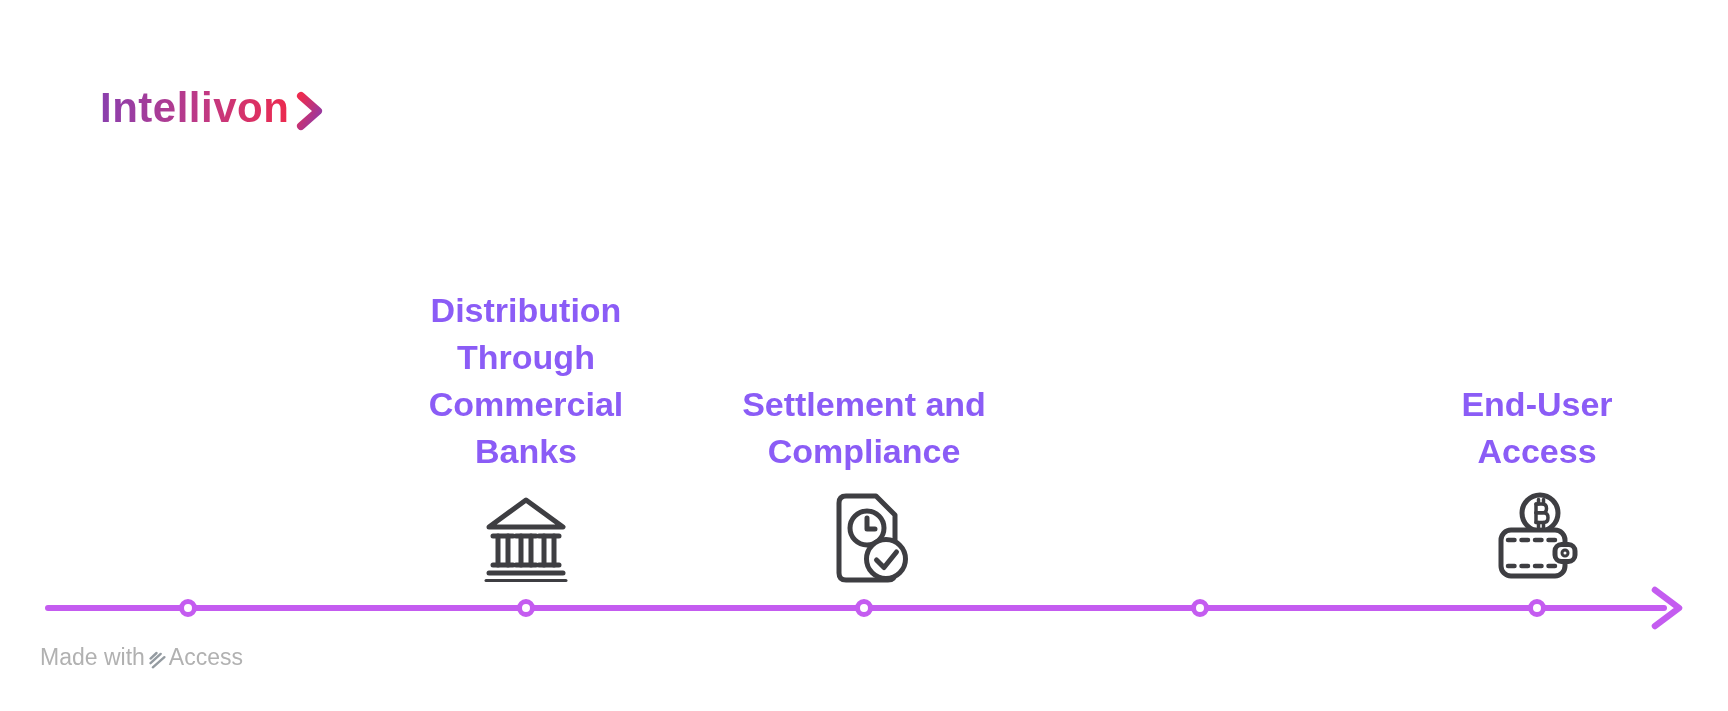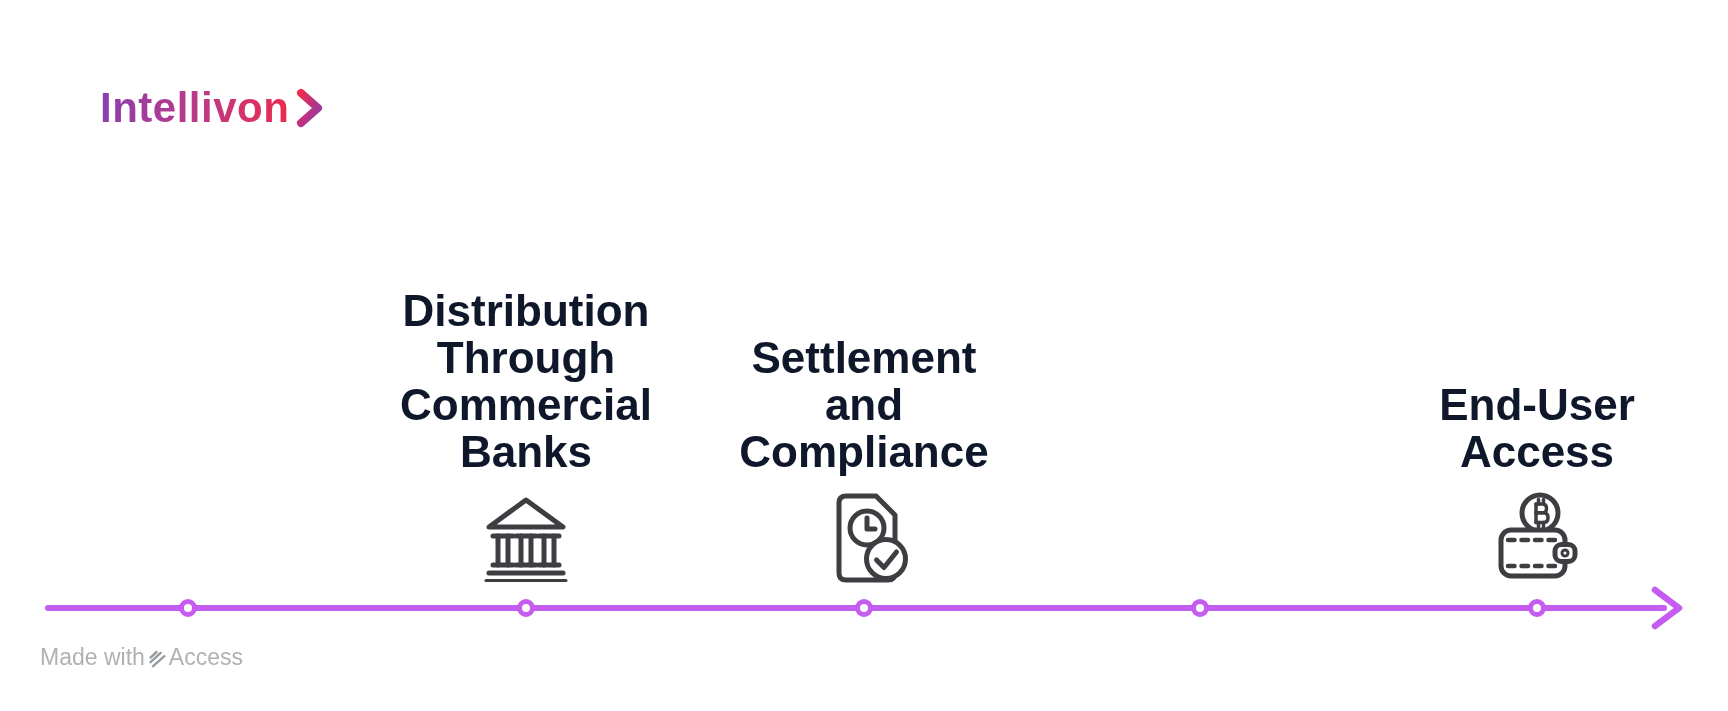--- a/index.html
+++ b/index.html
@@ -11,21 +11,21 @@
     overflow: hidden;
     font-family: "Liberation Sans", sans-serif;
   }
 
   
   .logo {
     position: absolute;
     left: 100px;
     top: 84px;
     display: flex;
-    align-items: flex-start;
+    align-items: flex-end;
     gap: 6px;
   }
   .logo-text {
     font-size: 42px;
     font-weight: 600;
     letter-spacing: 0.5px;
     background: linear-gradient(90deg, #8a3fae 0%, #c03984 55%, #ec2a4e 100%);
     -webkit-background-clip: text;
     background-clip: text;
     color: transparent;
@@ -35,24 +35,24 @@
   
   .step {
     position: absolute;
     bottom: 121px;
     width: 300px;
     display: flex;
     flex-direction: column;
     align-items: center;
   }
   .step-title {
-    font-size: 44px;
+    font-size: 34px;
     font-weight: 700;
     line-height: 47px;
-    color: #0f172a;
+    color: #8b5cf6;
     text-align: center;
     white-space: pre-line;
     margin-bottom: 10px;
   }
   .icon-slot {
     height: 105px;
     display: flex;
     align-items: center;
     justify-content: center;
   }
@@ -79,21 +79,21 @@
     border-radius: 50%;
     background: #ffffff;
   }
 
   
   .watermark {
     position: absolute;
     left: 40px;
     top: 644px;
     display: flex;
-    align-items: flex-start;
+    align-items: flex-end;
     font-size: 23px;
     color: #b1b1b1;
   }
   .watermark svg { display: block; margin-top: 2px; }
 </style>
 </head>
 <body>
 
 <div class="canvas">
 

